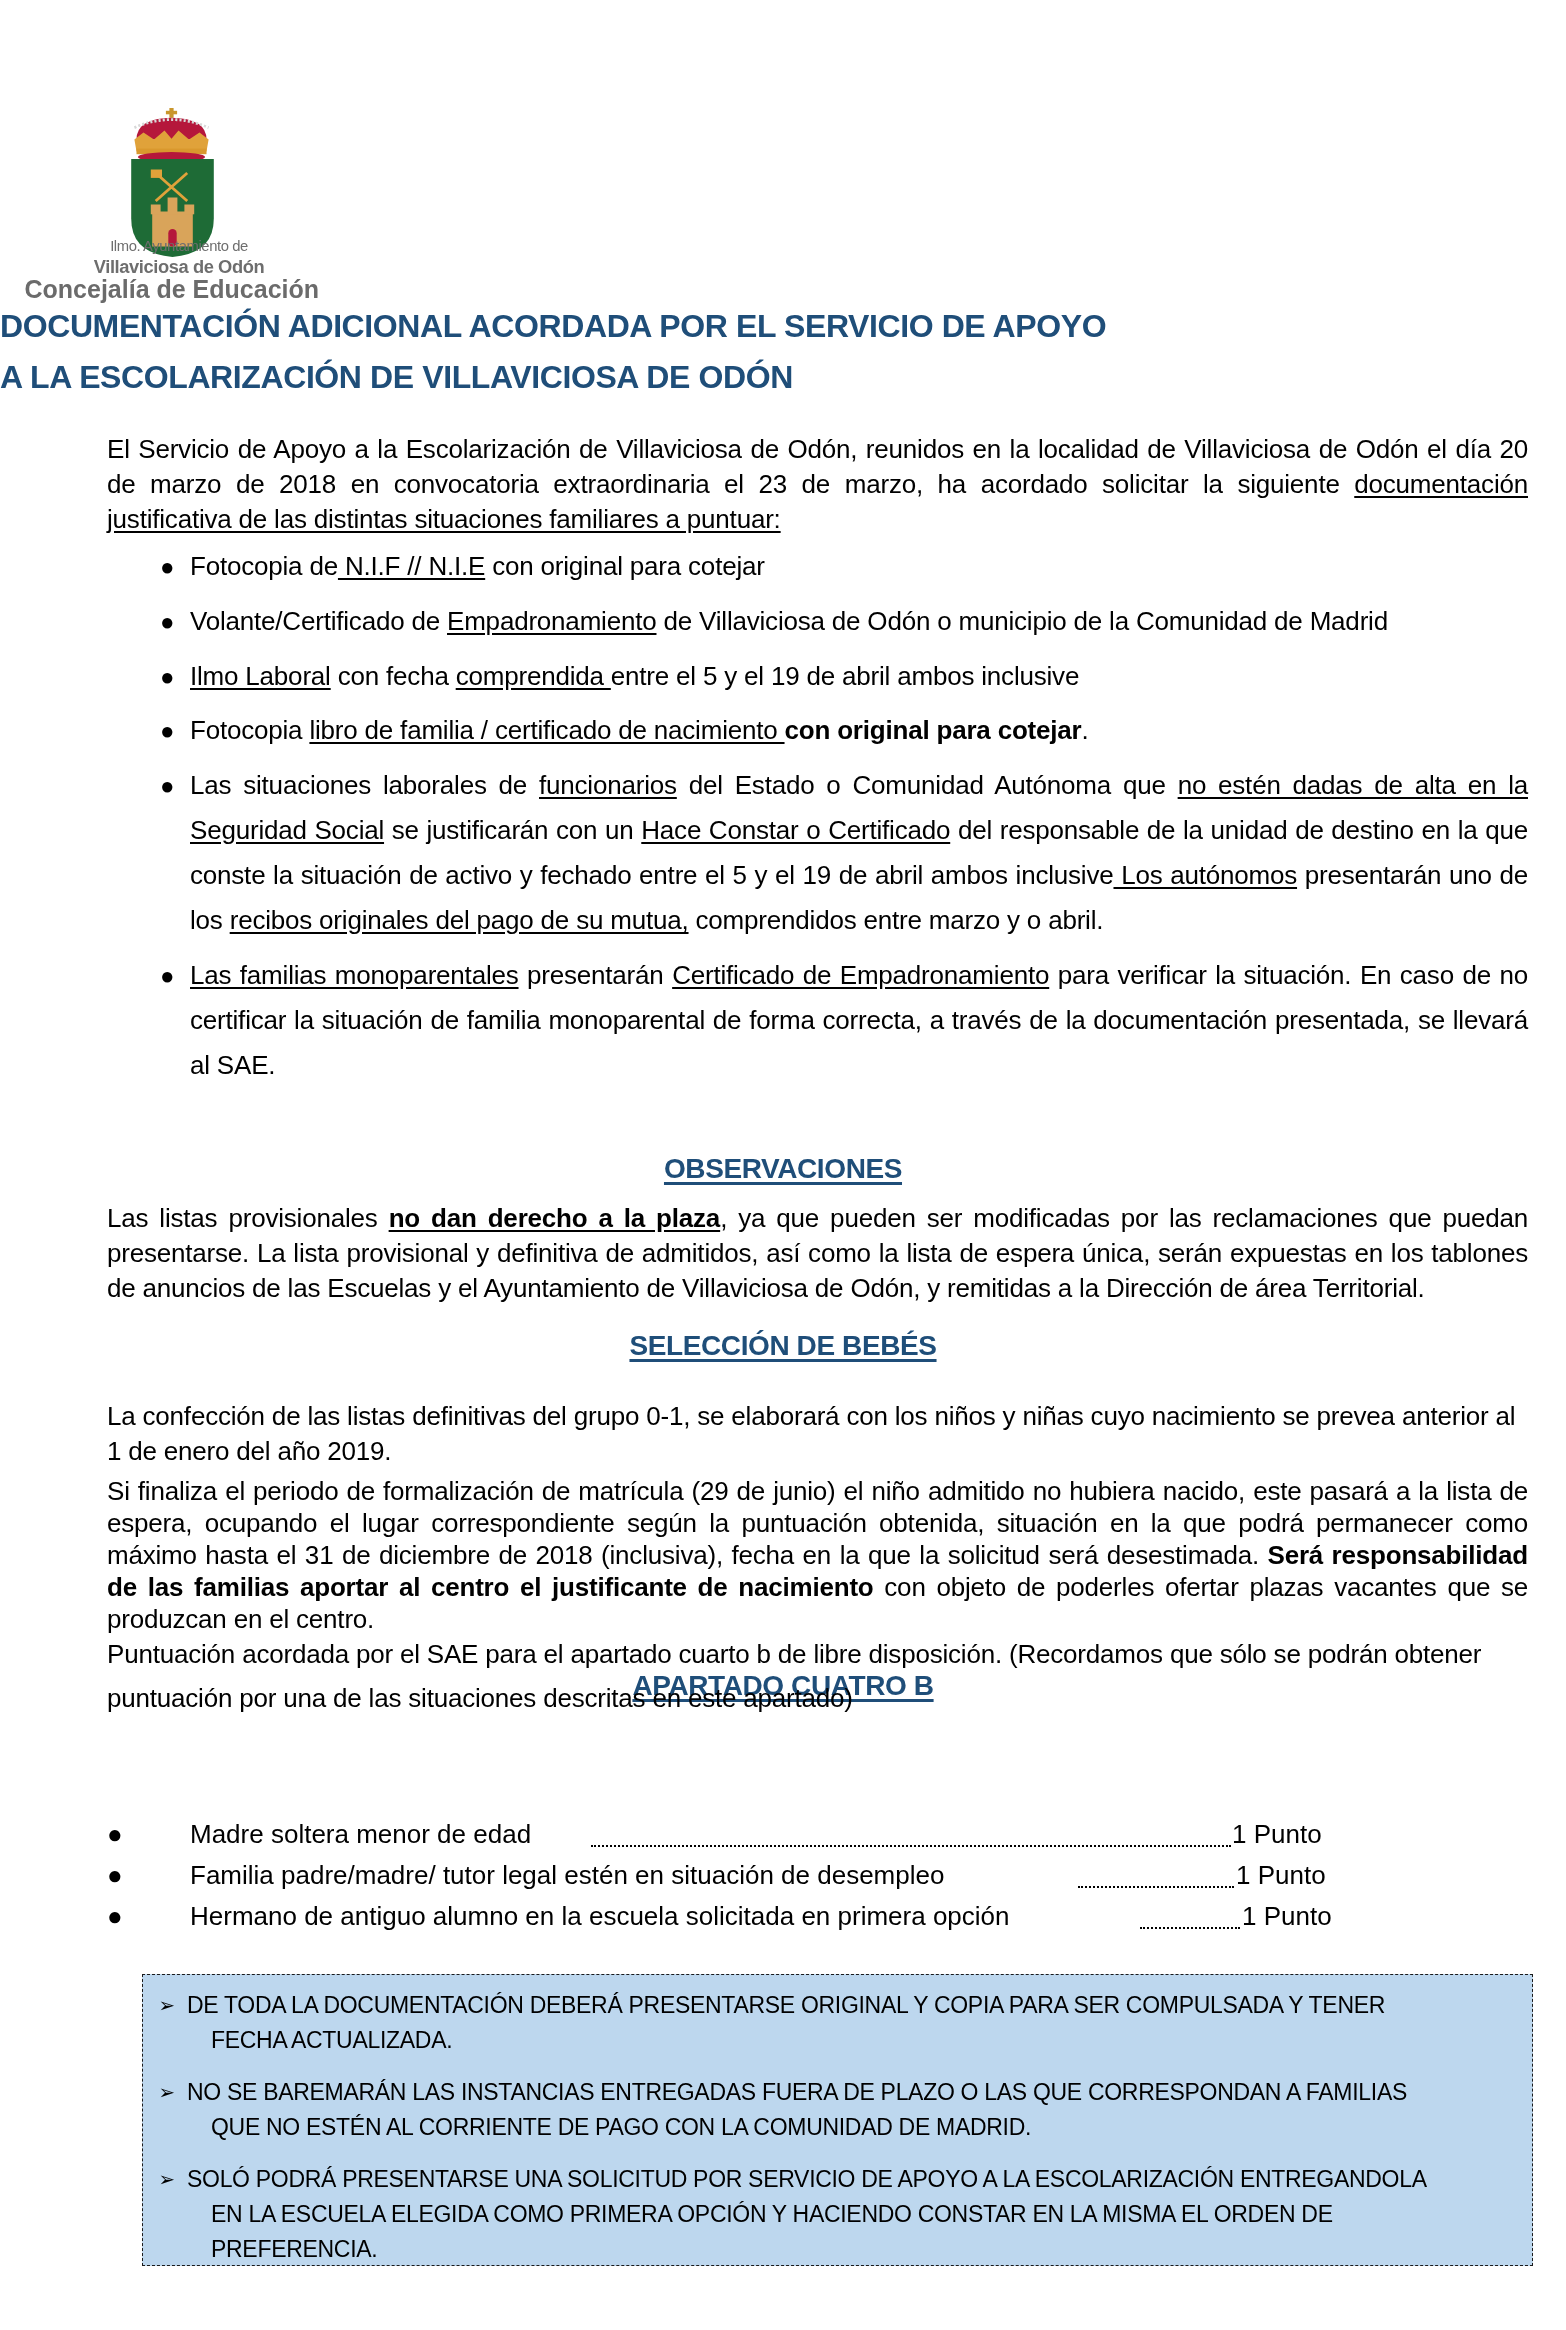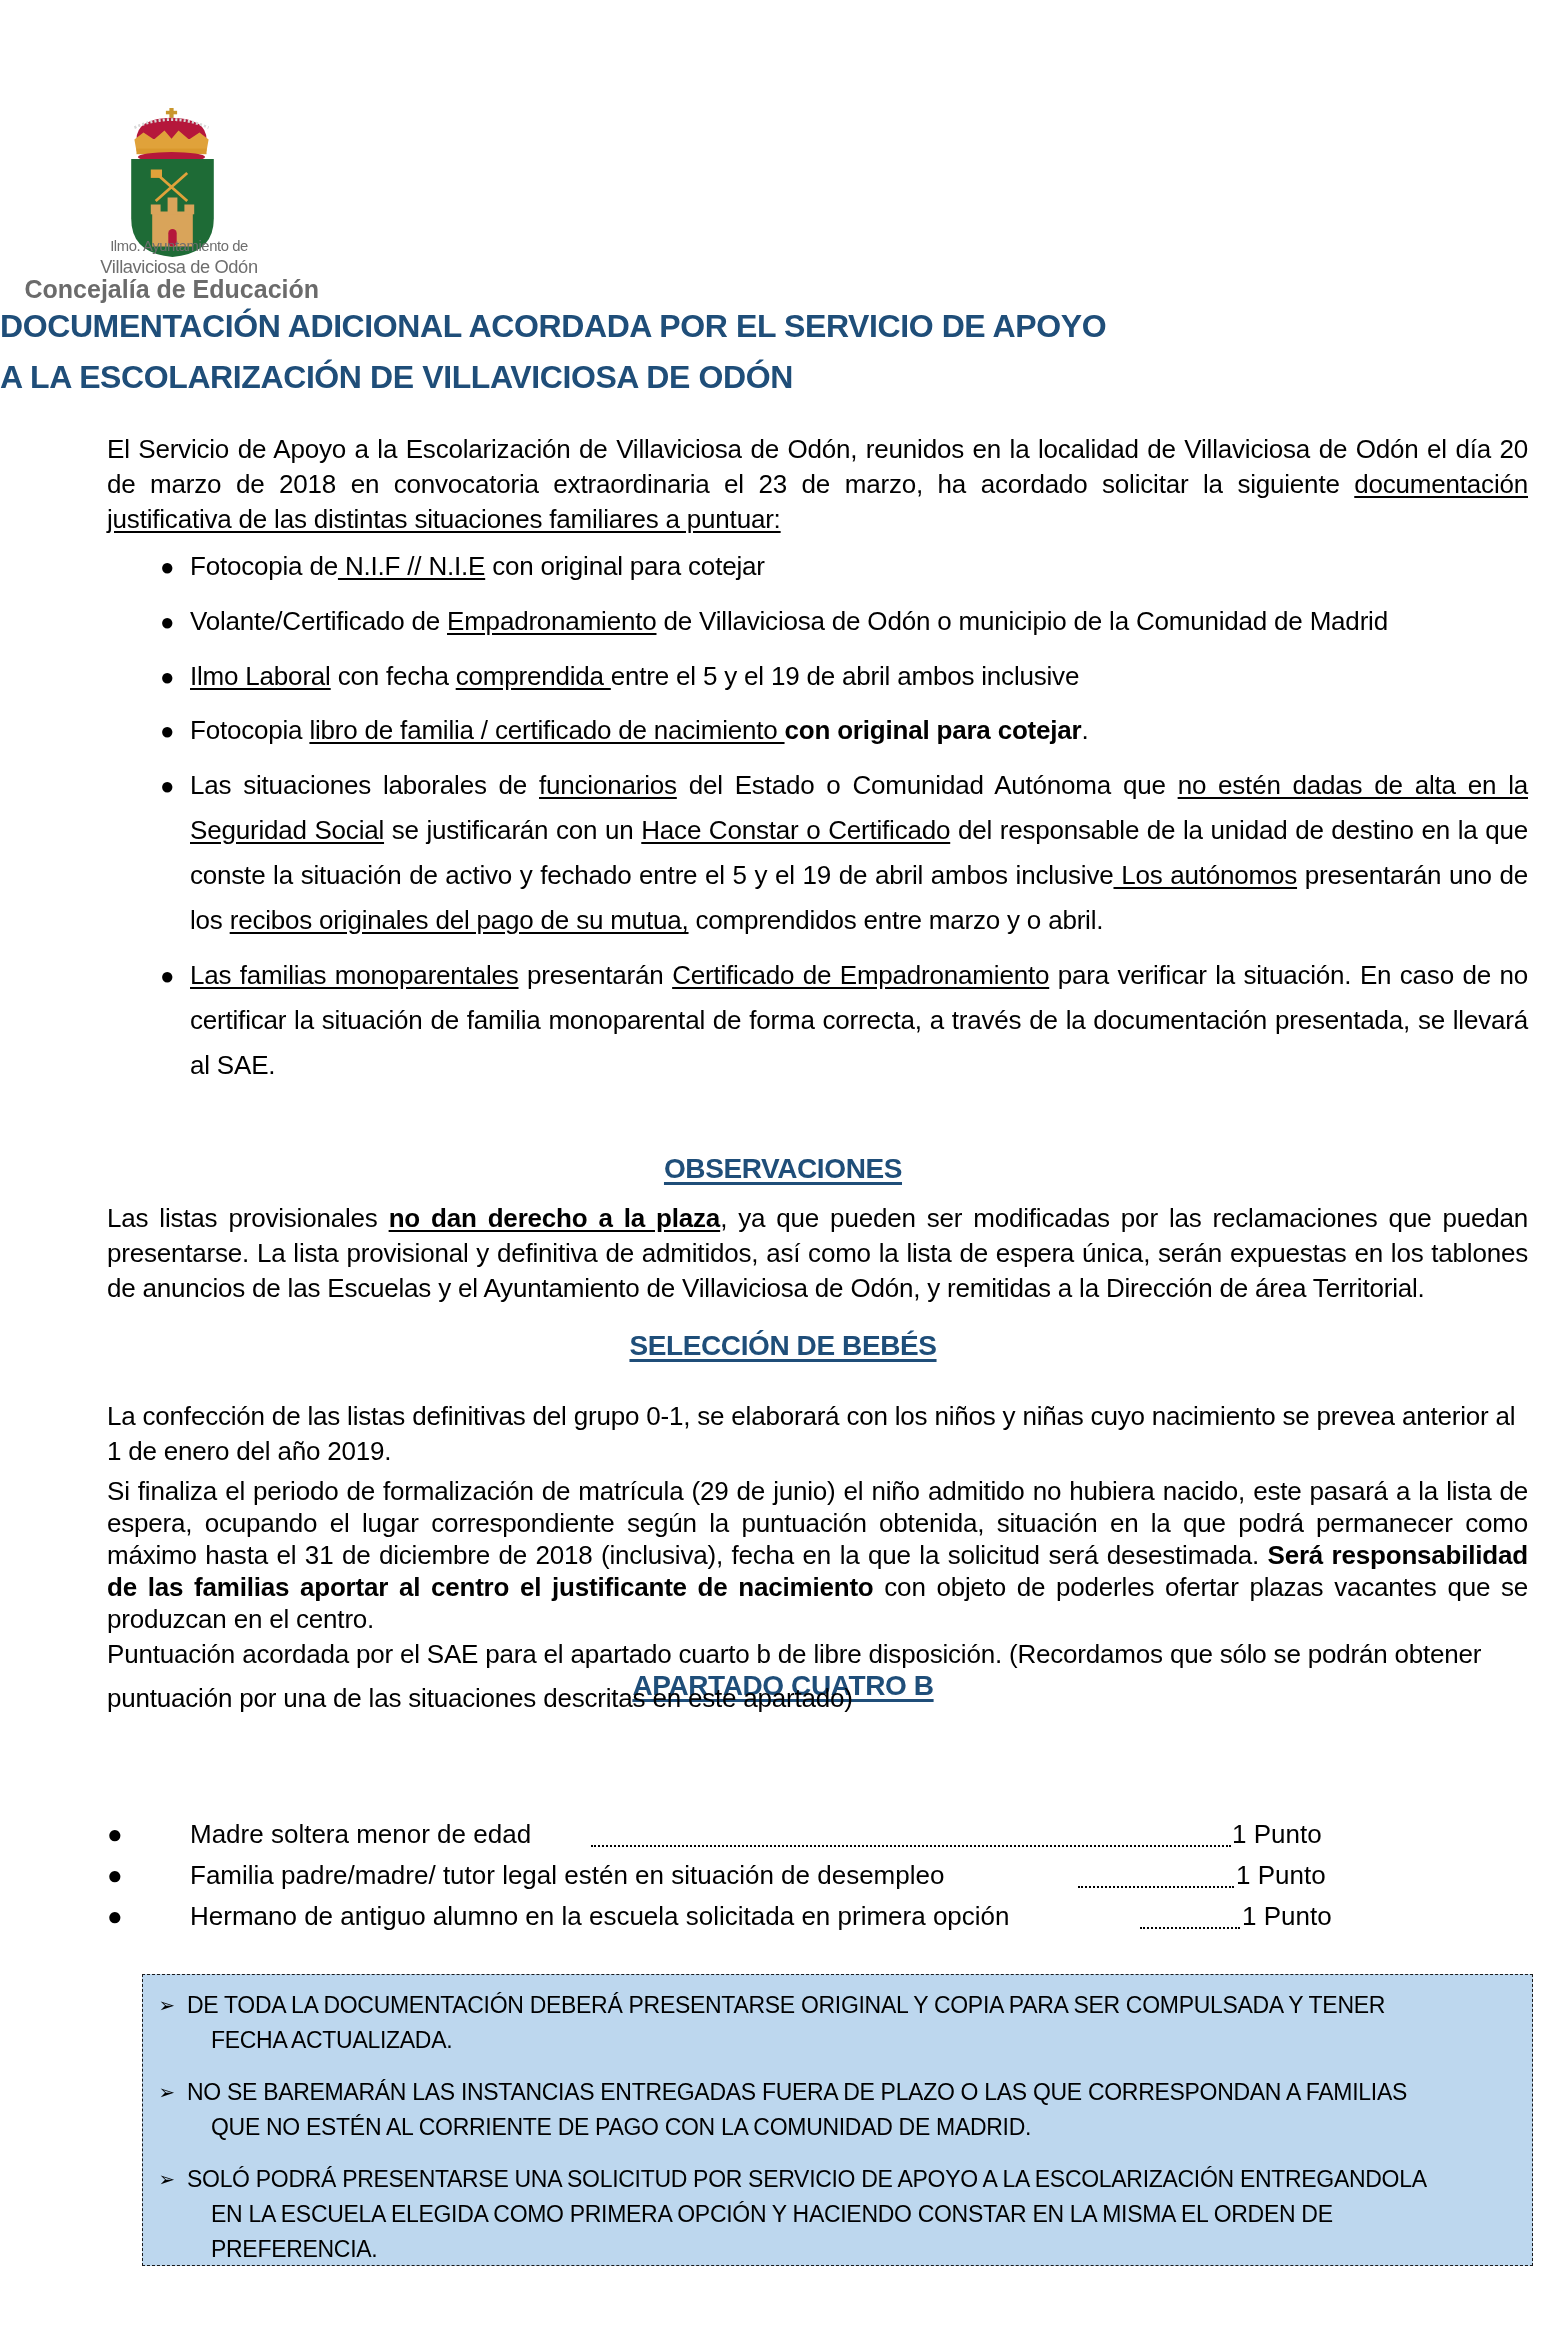--- a/index.html
+++ b/index.html
@@ -5,21 +5,21 @@
   html, body { margin: 0; padding: 0; background: #ffffff; }
   body { width: 1566px; height: 2330px; position: relative; overflow: hidden;
          font-family: "Liberation Sans", "DejaVu Sans", sans-serif; color: #000; }
   .abs { position: absolute; }
   .logo { left: 21px; top: 101px; width: 295px; height: 211px; }
   .crown { position: absolute; left: 105px; top: 7px; width: 91px; height: 56px; }
   .shield { position: absolute; left: 110px; top: 58px; width: 83px; height: 98px; }
   .logo-line1 { position: absolute; left: 77px; top: 137px; width: 162px; text-align: center;
                 font-size: 14.8px; color: #6e6e6e; letter-spacing: -0.4px; }
   .logo-line2 { position: absolute; left: 70px; top: 155px; width: 176px; text-align: center;
-                font-size: 18.3px; color: #6e6e6e; letter-spacing: -0.4px; }
+                font-size: 18.3px; color: #6e6e6e; letter-spacing: -0.4px; font-weight: bold; }
   .logo-dept { position: absolute; left: 3.5px; top: 174px; font-size: 25px; font-weight: bold;
                color: #6b6b6b; white-space: nowrap; }
 
   .title { left: 0; width: 1566px; text-align: left; color: #1F4E79; font-weight: bold;
            font-size: 32px; letter-spacing: -0.4px; white-space: nowrap; }
 
   .body-text { font-size: 26px; line-height: 35px; text-align: justify; letter-spacing: -0.2px; }
   .body-text u { text-decoration: underline; text-underline-offset: 2.8px; }
   .para { left: 107px; width: 1421px; }
   .bullets { left: 107px; width: 1421px; }

